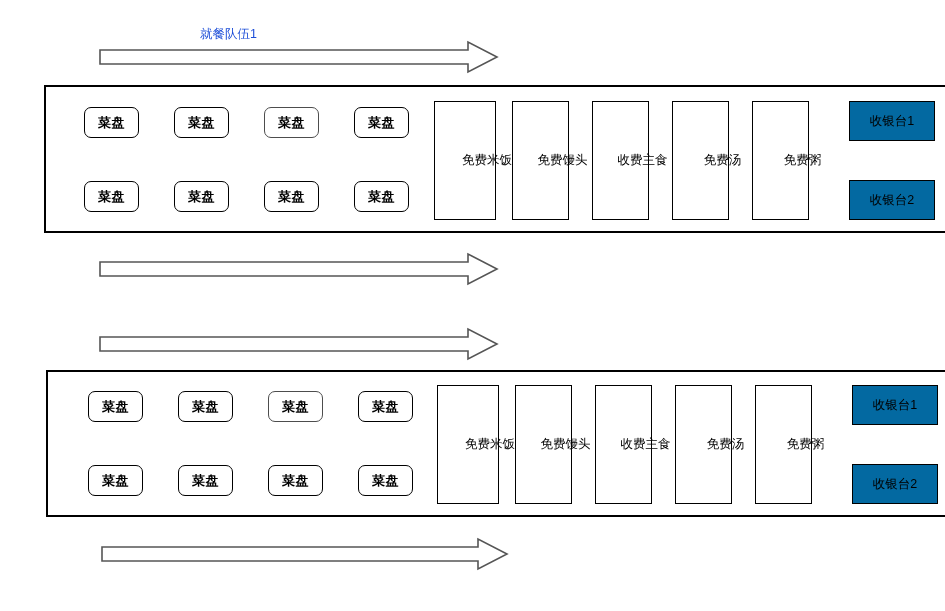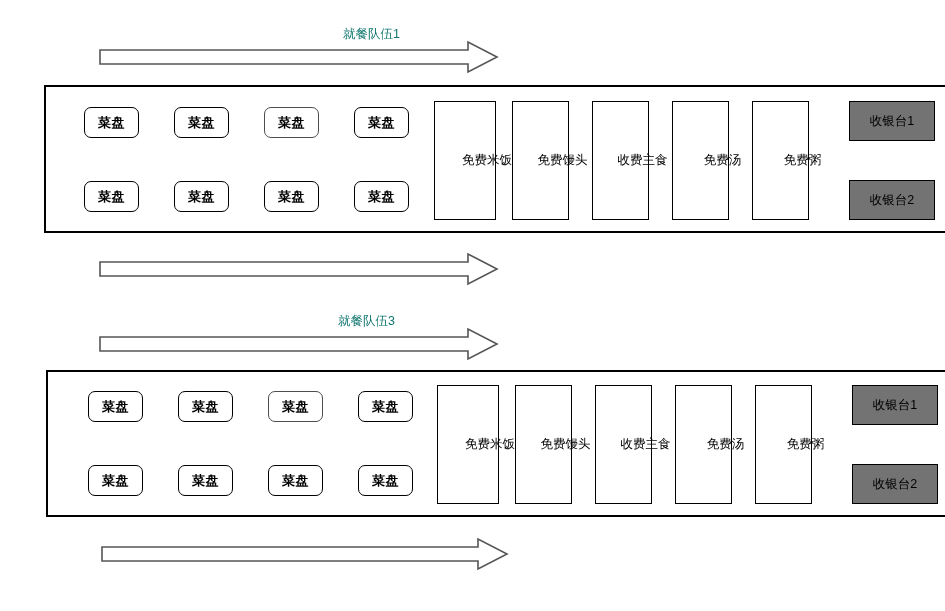--- a/index.html
+++ b/index.html
@@ -54,39 +54,39 @@
     justify-content: center;
     font-size: 12.5px;
     line-height: 1;
     white-space: nowrap;
     padding-left: 44px;
   }
 
   
   .cashier {
     border: 1.5px solid #000000;
-    background: #737373;
+    background: #0369a1;
     display: flex;
     align-items: center;
     justify-content: center;
     font-size: 12.5px;
     line-height: 1;
     white-space: nowrap;
   }
 
   
   .arrow { display: block; }
 
   
   .queue-label {
     font-size: 12.5px;
     line-height: 1;
     white-space: nowrap;
-    text-align: right;
-    color: #0f766e;
+    text-align: left;
+    color: #1d4ed8;
   }
 </style>
 </head>
 <body>
 
 <div id="canvas">
 
   <div class="abs queue-label" style="left:200px; top:28px; width:200px;">就餐队伍1</div>
 
   <svg class="abs arrow" style="left:98px; top:40px;" width="402" height="34" viewBox="0 0 402 34">
@@ -112,21 +112,20 @@
     <div class="abs station" style="left:706px; top:14px; width:57px; height:119px;">免费粥</div>
 
     <div class="abs cashier" style="left:803px; top:14px; width:86px; height:40px;">收银台1</div>
     <div class="abs cashier" style="left:803px; top:93px; width:86px; height:40px;">收银台2</div>
   </div>
 
   <svg class="abs arrow" style="left:98px; top:252px;" width="402" height="34" viewBox="0 0 402 34">
     <path d="M2,10 L370,10 L370,2 L399,17 L370,32 L370,24 L2,24 Z" fill="#ffffff" stroke="#555555" stroke-width="1.6" stroke-linejoin="miter"></path>
   </svg>
 
-  <div class="abs queue-label" style="left:195px; top:315px; width:200px;">就餐队伍3</div>
   <svg class="abs arrow" style="left:98px; top:327px;" width="402" height="34" viewBox="0 0 402 34">
     <path d="M2,10 L370,10 L370,2 L399,17 L370,32 L370,24 L2,24 Z" fill="#ffffff" stroke="#555555" stroke-width="1.6" stroke-linejoin="miter"></path>
   </svg>
 
   <div class="abs hall" style="left:22px; top:370px; width:903px; height:147px;">
 
     <div class="abs dish" style="left:40px; top:19px; width:55px; height:31px;">菜盘</div>
     <div class="abs dish" style="left:130px; top:19px; width:55px; height:31px;">菜盘</div>
     <div class="abs dish emph" style="left:220px; top:19px; width:55px; height:31px;">菜盘</div>
     <div class="abs dish" style="left:310px; top:19px; width:55px; height:31px;">菜盘</div>

